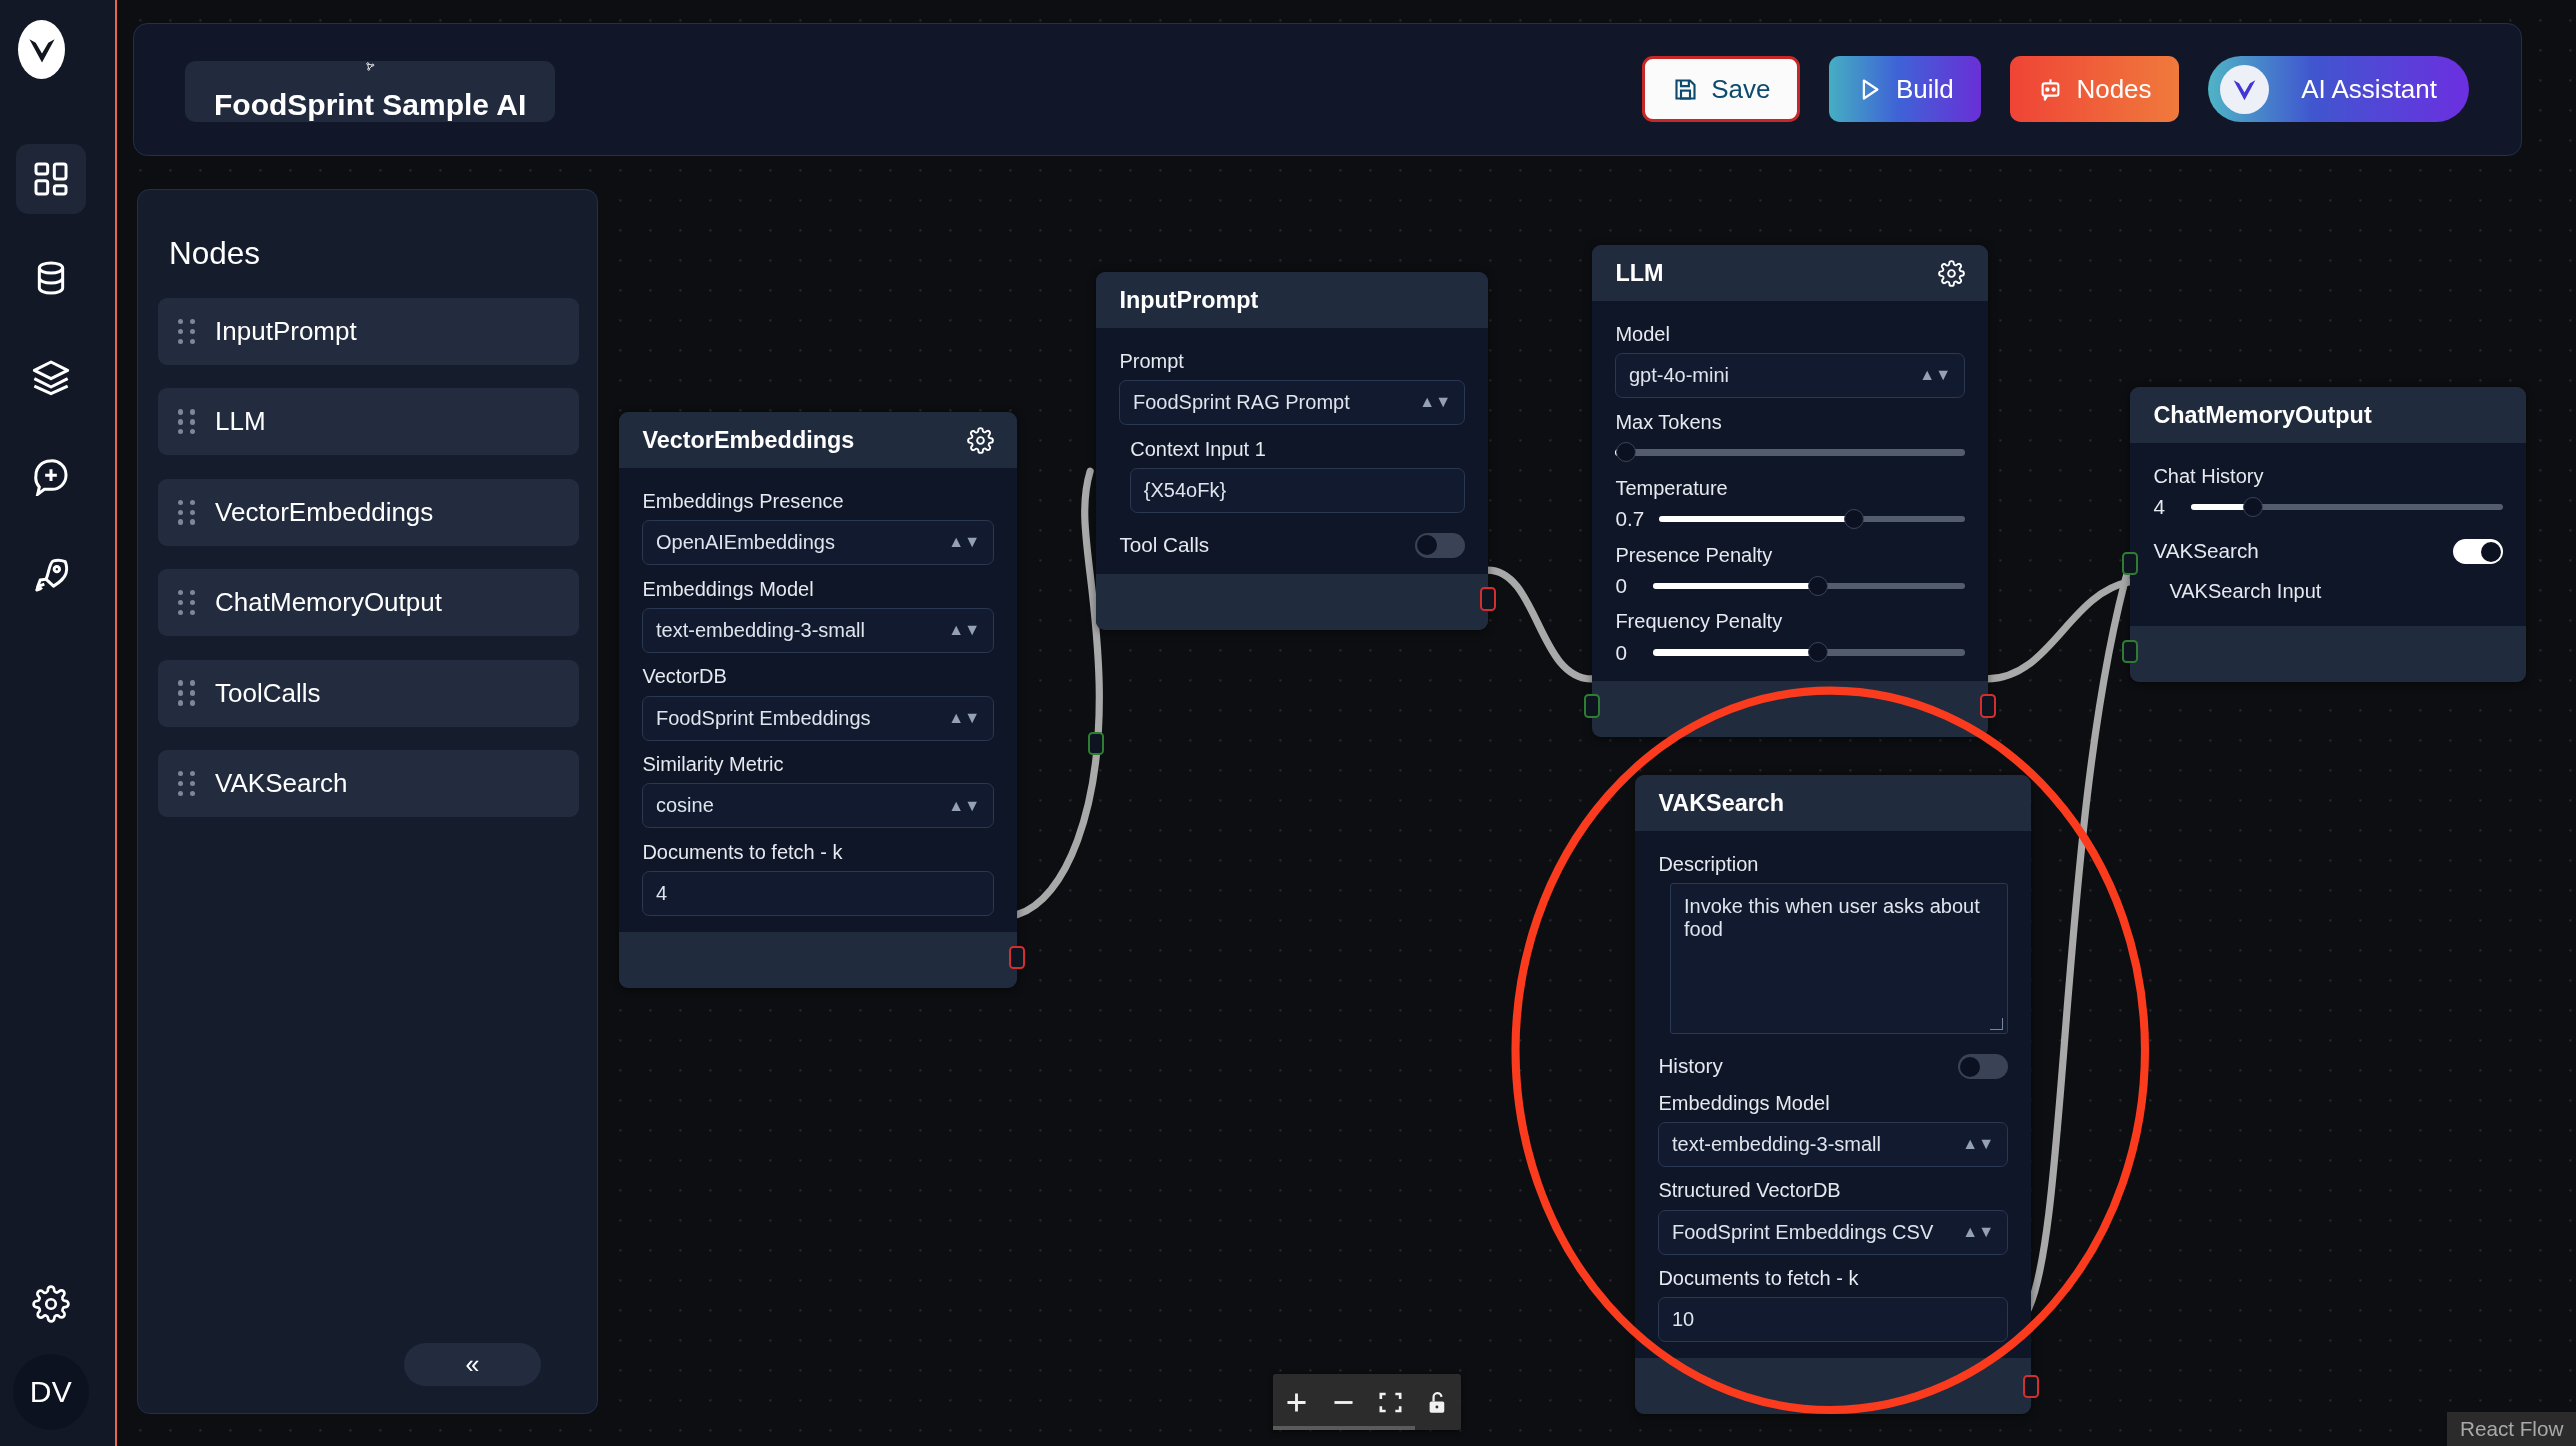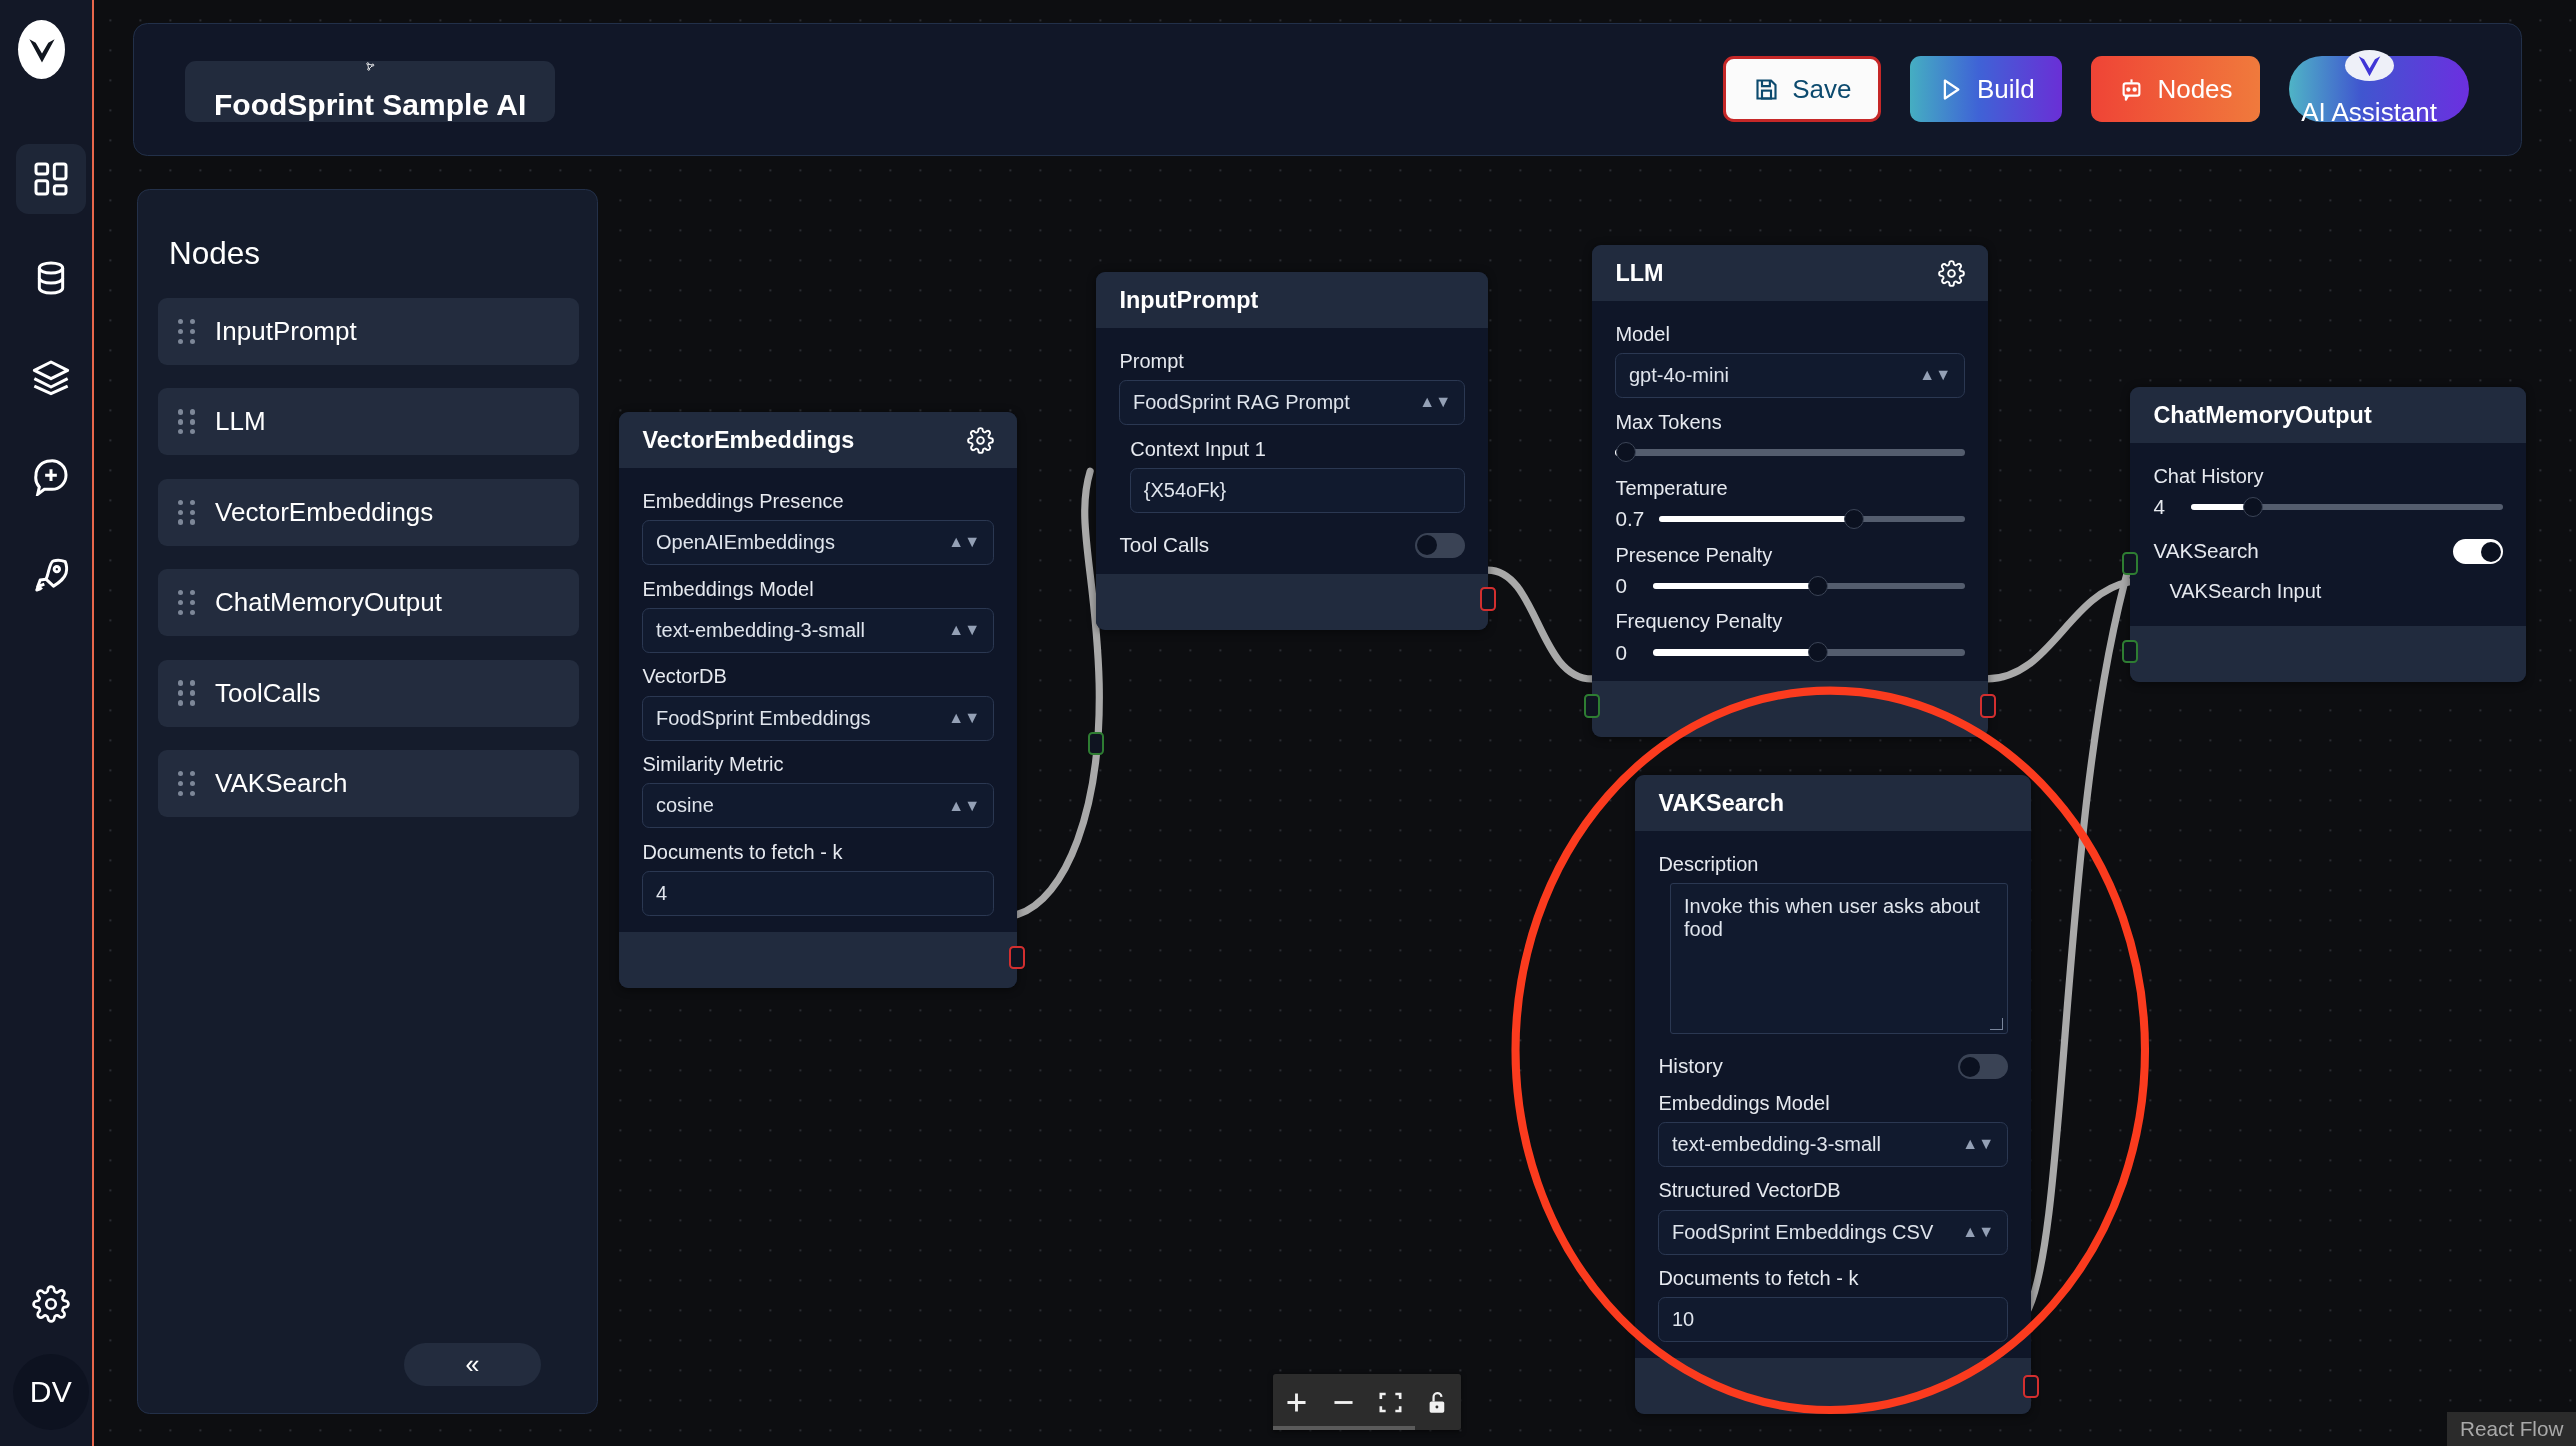--- a/index.html
+++ b/index.html
@@ -15,21 +15,21 @@
   .canvas-bg {
     position: absolute; left: 0; top: 0; width: 2576px; height: 1446px;
     background-color: #0d0e11;
     background-image: radial-gradient(circle, #2a2c31 1.4px, transparent 1.5px);
     background-size: 30px 30px;
     background-position: 5.4px 5.4px;
   }
 
   
   .rail {
-    position: absolute; left: 0; top: 0; width: 94px; height: 1446px;
+    position: absolute; left: 0; top: 0; width: 117px; height: 1446px;
     background: #131827;
     border-right: 2.7px solid #e8674b;
     z-index: 40;
     padding-left: 43px;
   }
   .rail-logo {
     position: absolute; left: 18px; top: 20px;
     width: 47px; height: 59px; border-radius: 50%;
     background: #ffffff;
     display: flex; align-items: center; justify-content: center;
@@ -78,21 +78,21 @@
   .btn {
     height: 66px; border-radius: 10.8px;
     display:flex; align-items:center; justify-content:center; gap: 12.6px;
     padding: 0 27px; font-size: 26px; cursor: pointer; white-space: nowrap;
   }
   .btn-save { background:#fbfbfb; border: 3.6px solid #c62828; color:#0c4a6e;text-align:right; }
   .btn-build { background: linear-gradient(90deg,#45aec2 0%, #3f63d6 45%, #6a2fd6 100%); color:#fff; }
   .btn-test  { background: linear-gradient(90deg,#ef4436 0%, #f07a3c 100%); color:#fff; }
   .btn-ai {
     background: linear-gradient(90deg,#4fb4c6 0%, #4056cf 40%, #6c2fe0 100%);
-    color:#fff; border-radius: 36px; padding-left: 12.6px; padding-right: 32px; gap: 16px; flex-direction: column;
+    color:#fff; border-radius: 36px; padding-left: 12.6px; padding-right: 32px; gap: 32px;
   }
   .ai-badge {
     width: 49px; height: 49px; border-radius: 50%; background:#eef0f8;
     display:flex; align-items:center; justify-content:center;
   }
 
   
   .nodes-panel {
     position: absolute; left: 137px; top: 189px; width: 461px; height: 1225px;
     background: #151c2c; border: 0.9px solid #233049; border-radius: 12.6px;

